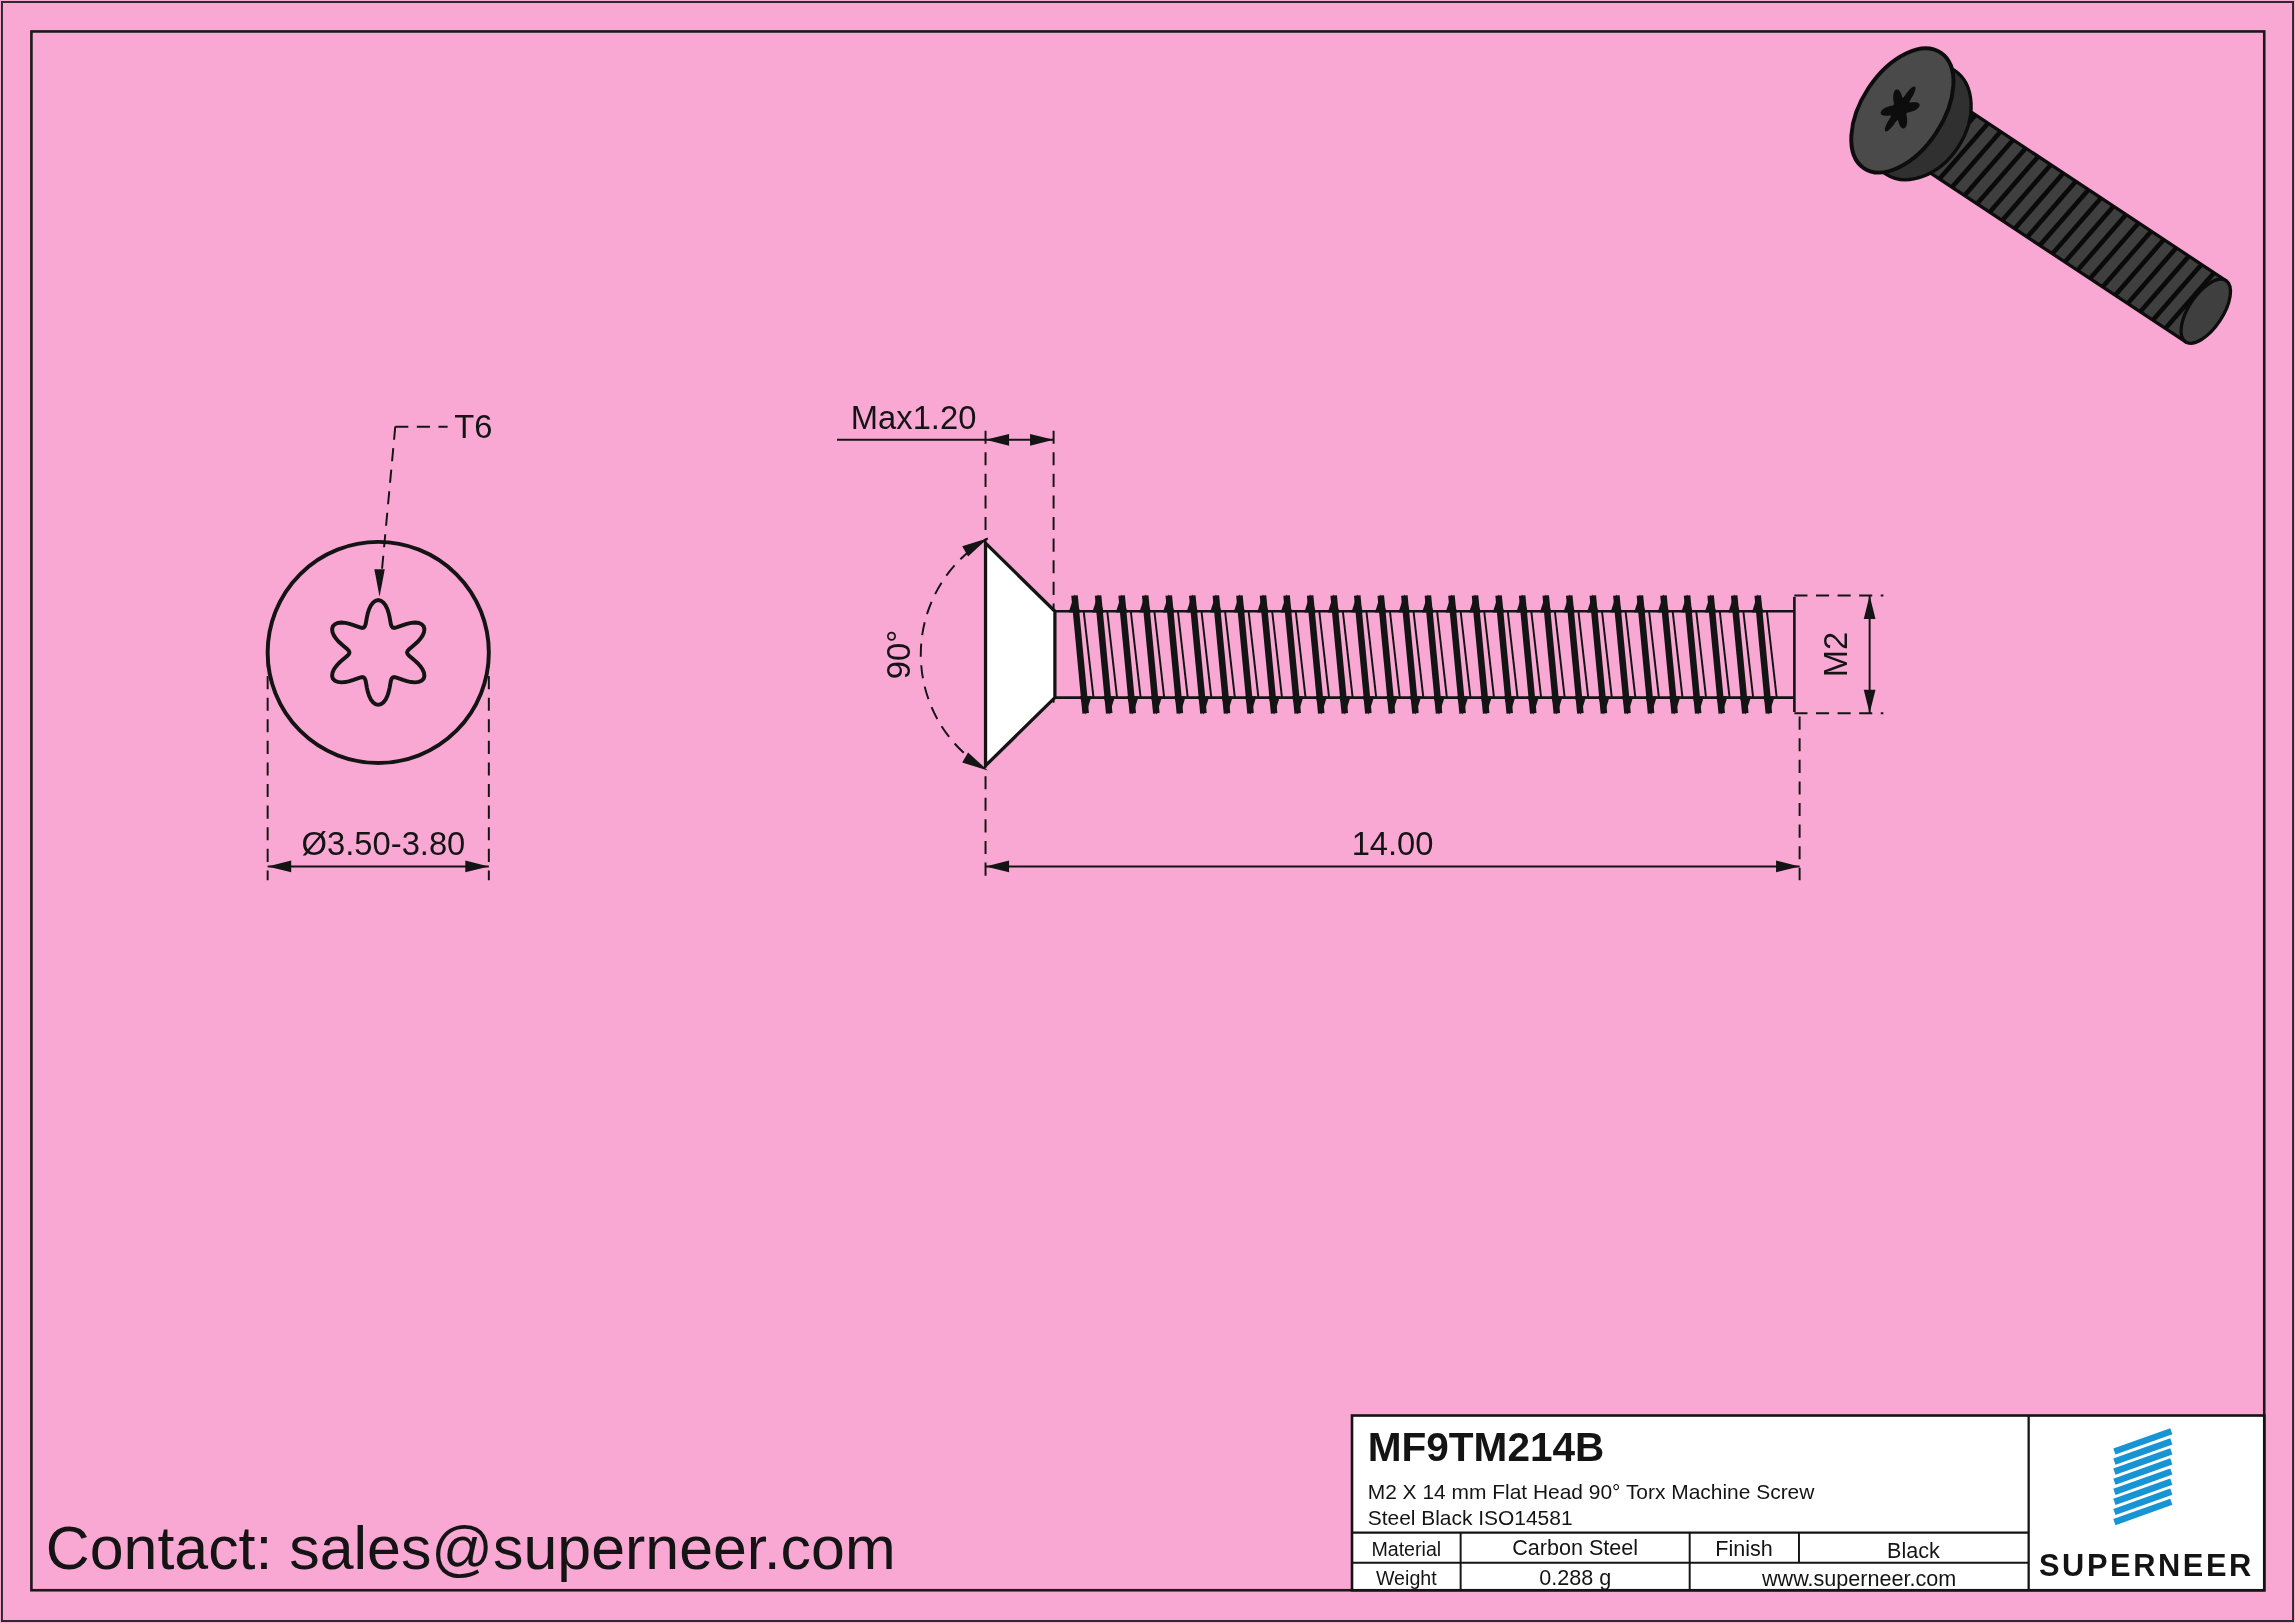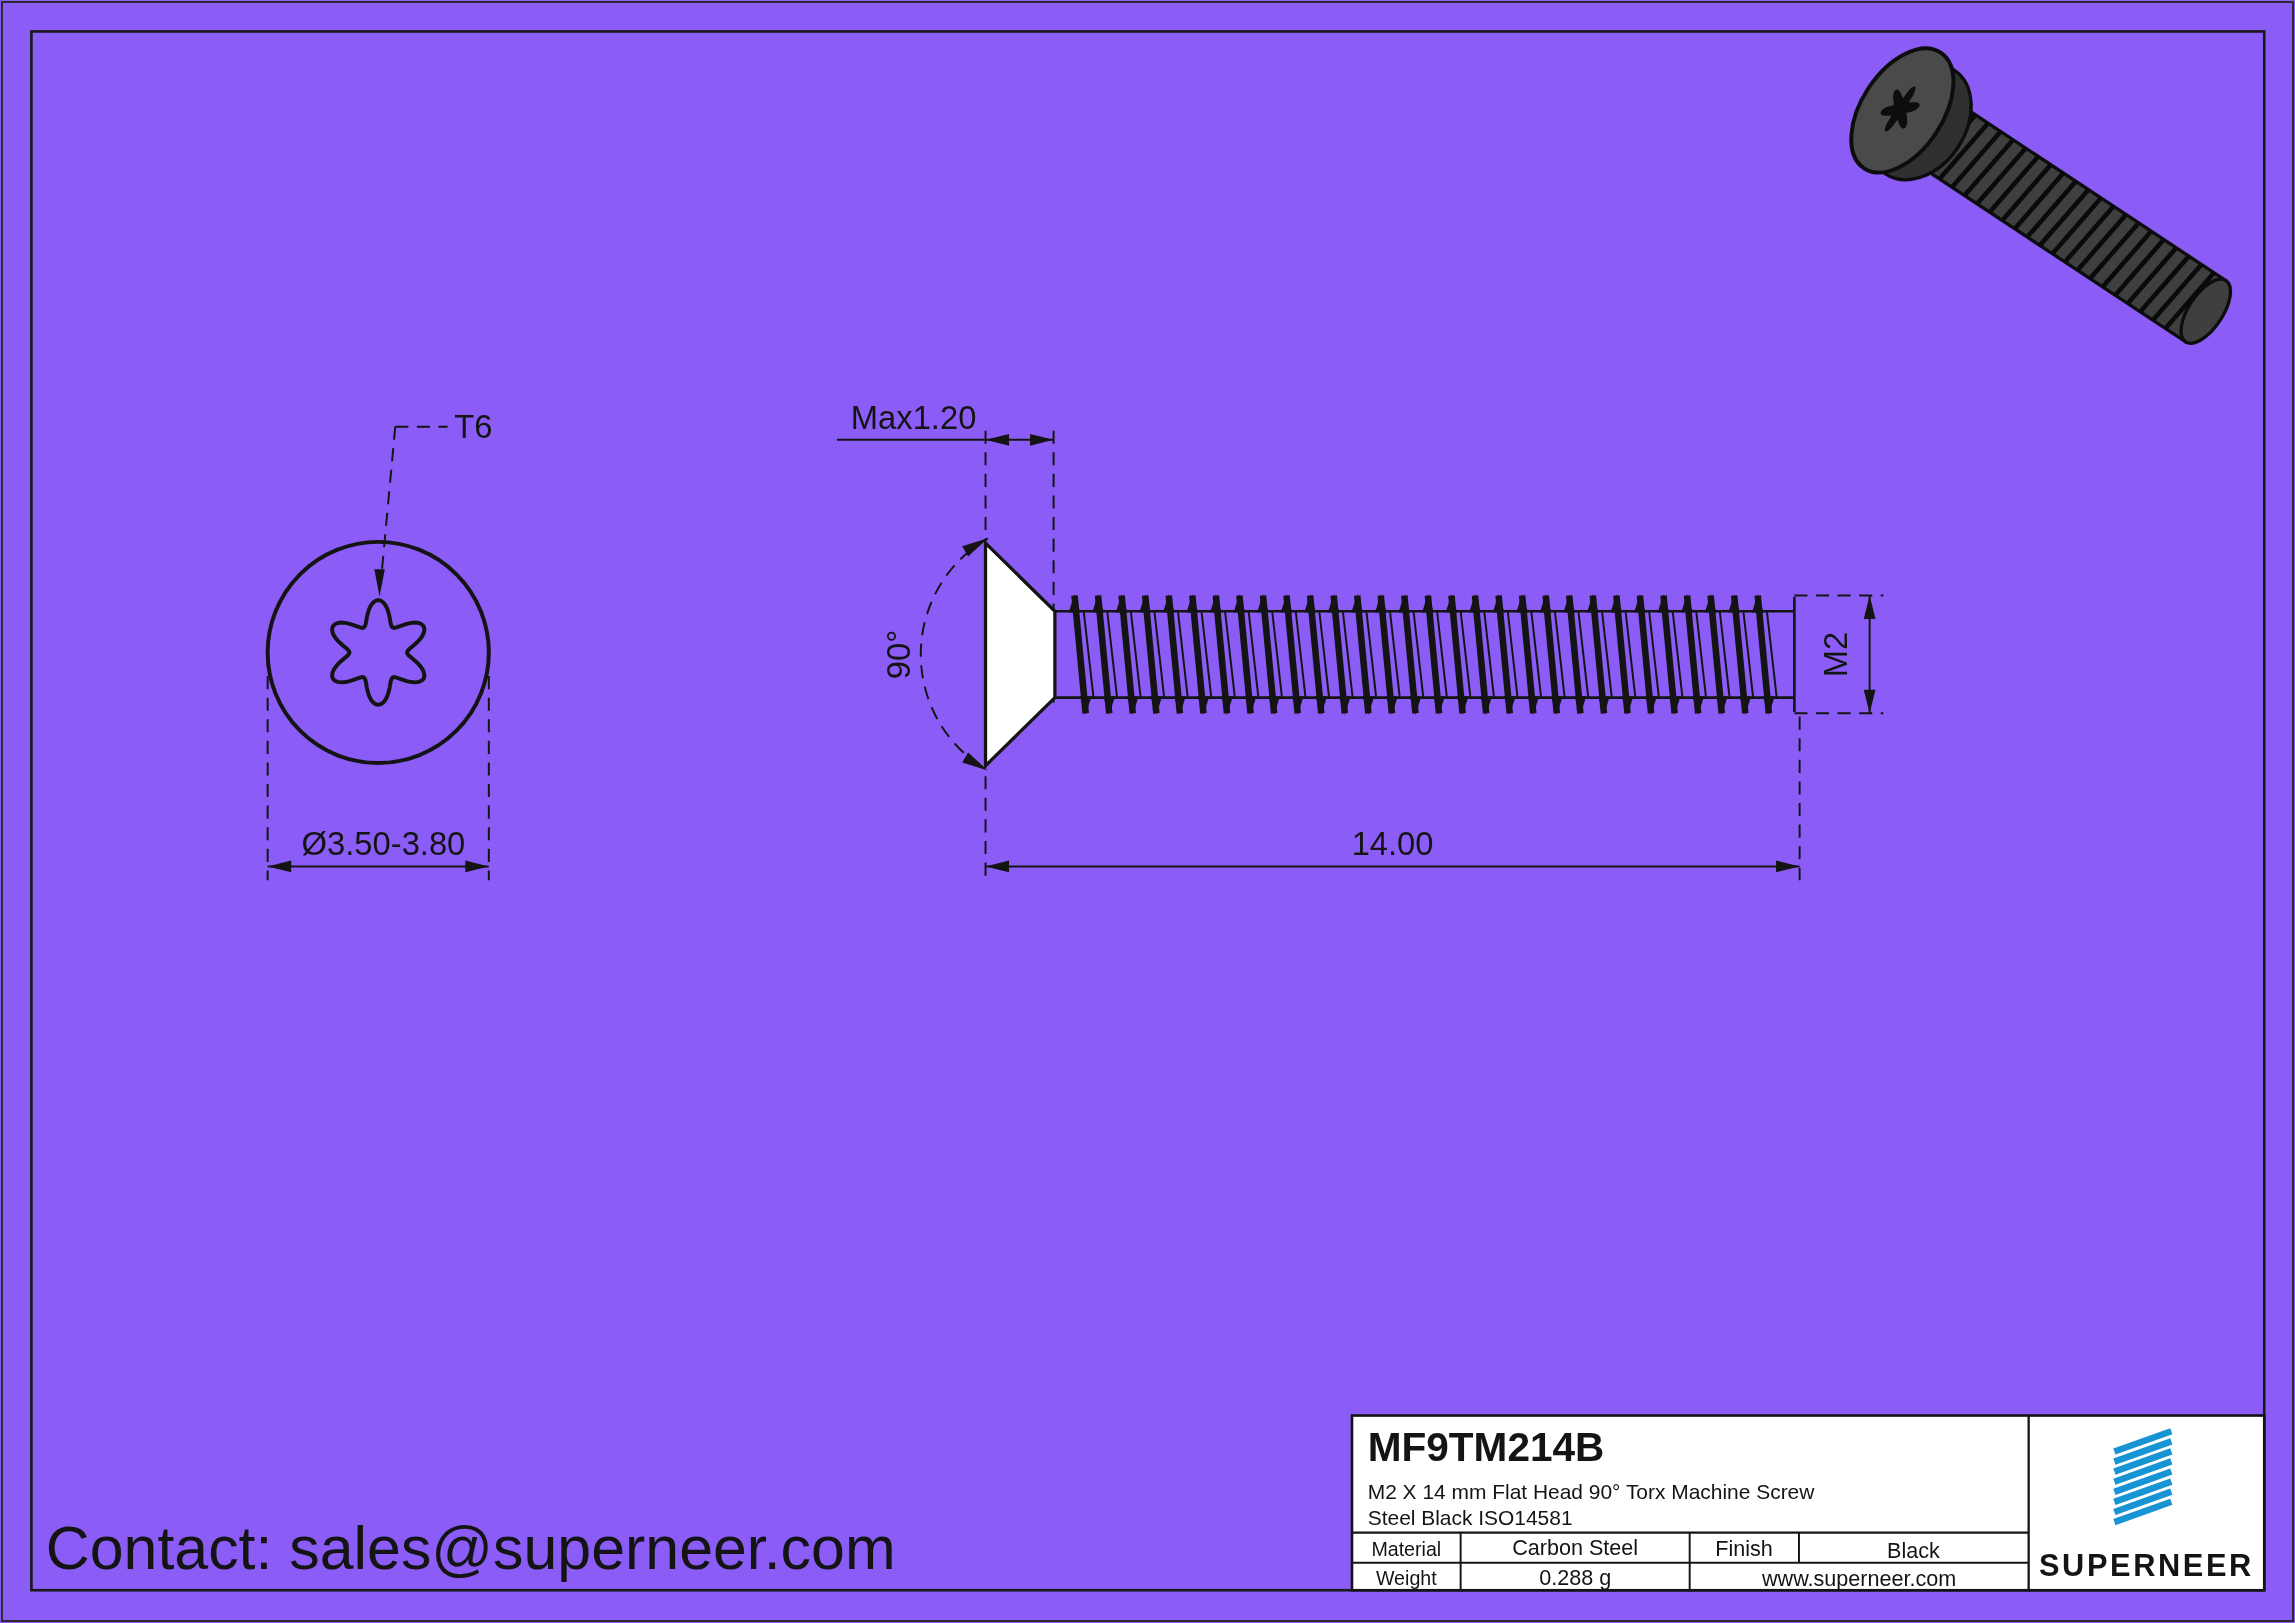--- a/index.html
+++ b/index.html
@@ -1,16 +1,16 @@
 <!DOCTYPE html>
 <html style="font-size:10.5px"><head>
 <meta charset="utf-8">
 <style>
   html,body{margin:0;padding:0;background:#ffffff;}
-  .page{position:relative;width:2295px;height:1623px;background:#8b5cf6;overflow:hidden;}
+  .page{position:relative;width:2295px;height:1623px;background:#f9a8d4;overflow:hidden;}
   svg{position:absolute;left:0;top:0;}
   text{font-family:"Liberation Sans","DejaVu Sans",sans-serif;fill:#141414;}
   .dim-text{font-size:50px;}
   .contact-text{font-size:93px;}
   .pn-text{font-size:62px;font-weight:bold;}
   .desc-text{font-size:32px;}
   .cell-text{font-size:30px;}
   .cell-val{font-size:33px;}
   .brand-text{font-size:47px;font-weight:bold;letter-spacing:4px;}
   .url-text{font-size:33px;}

